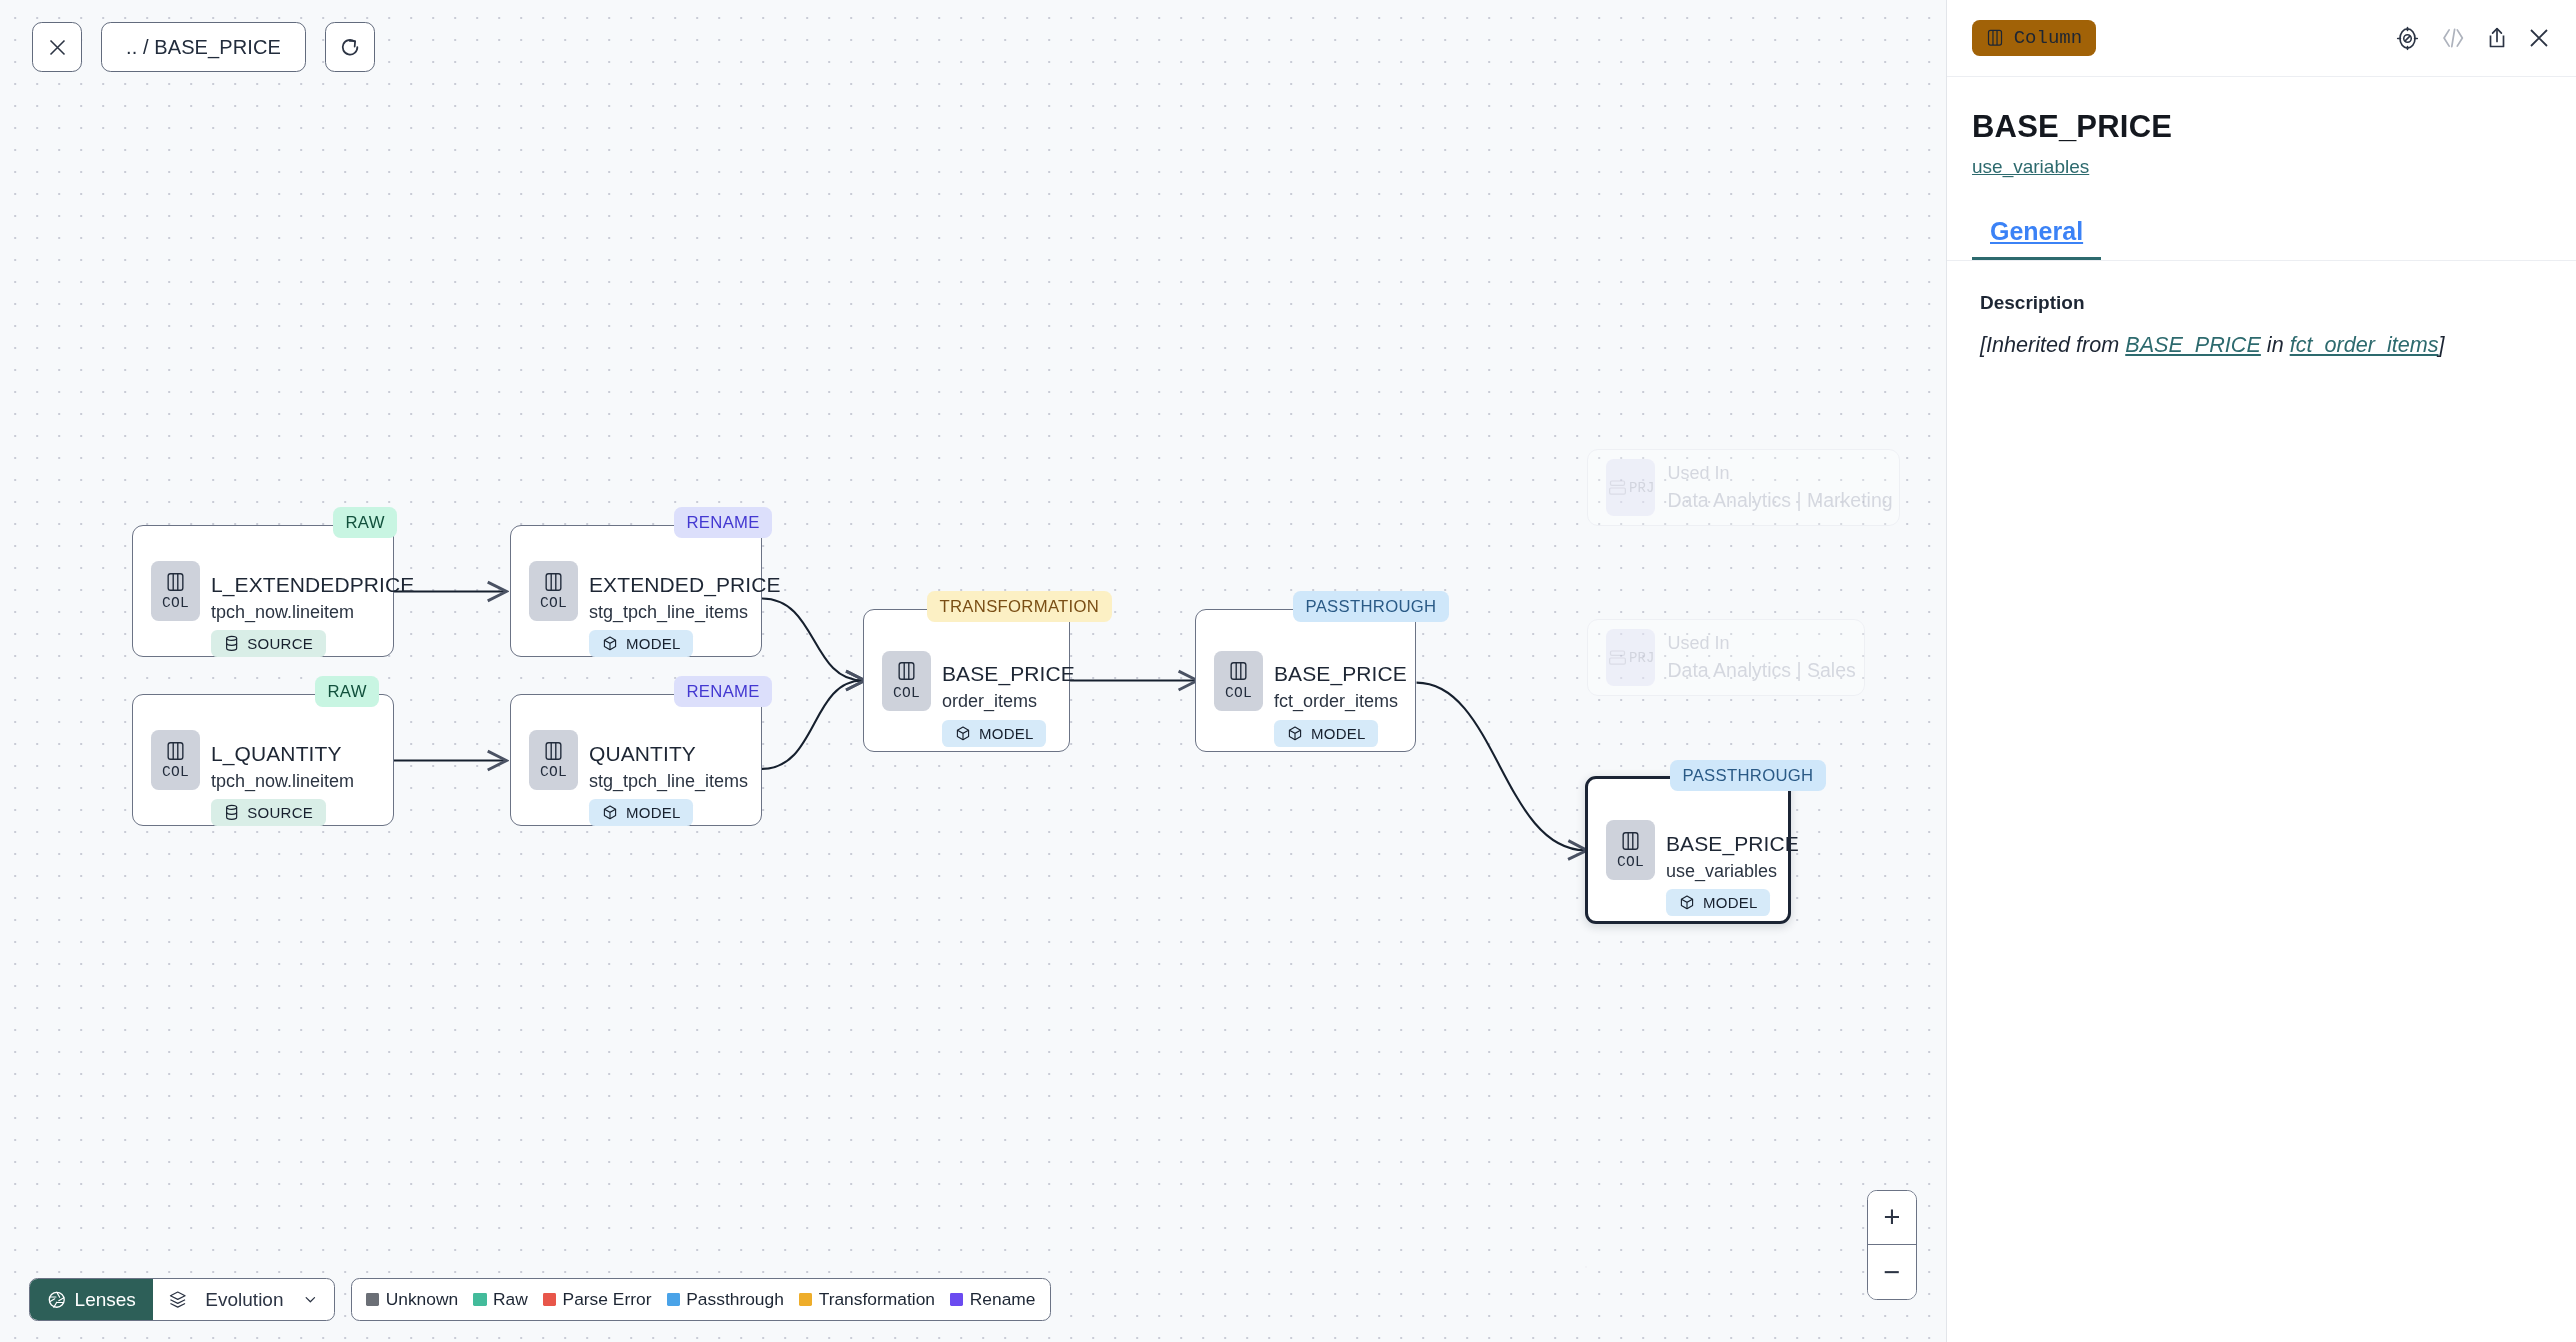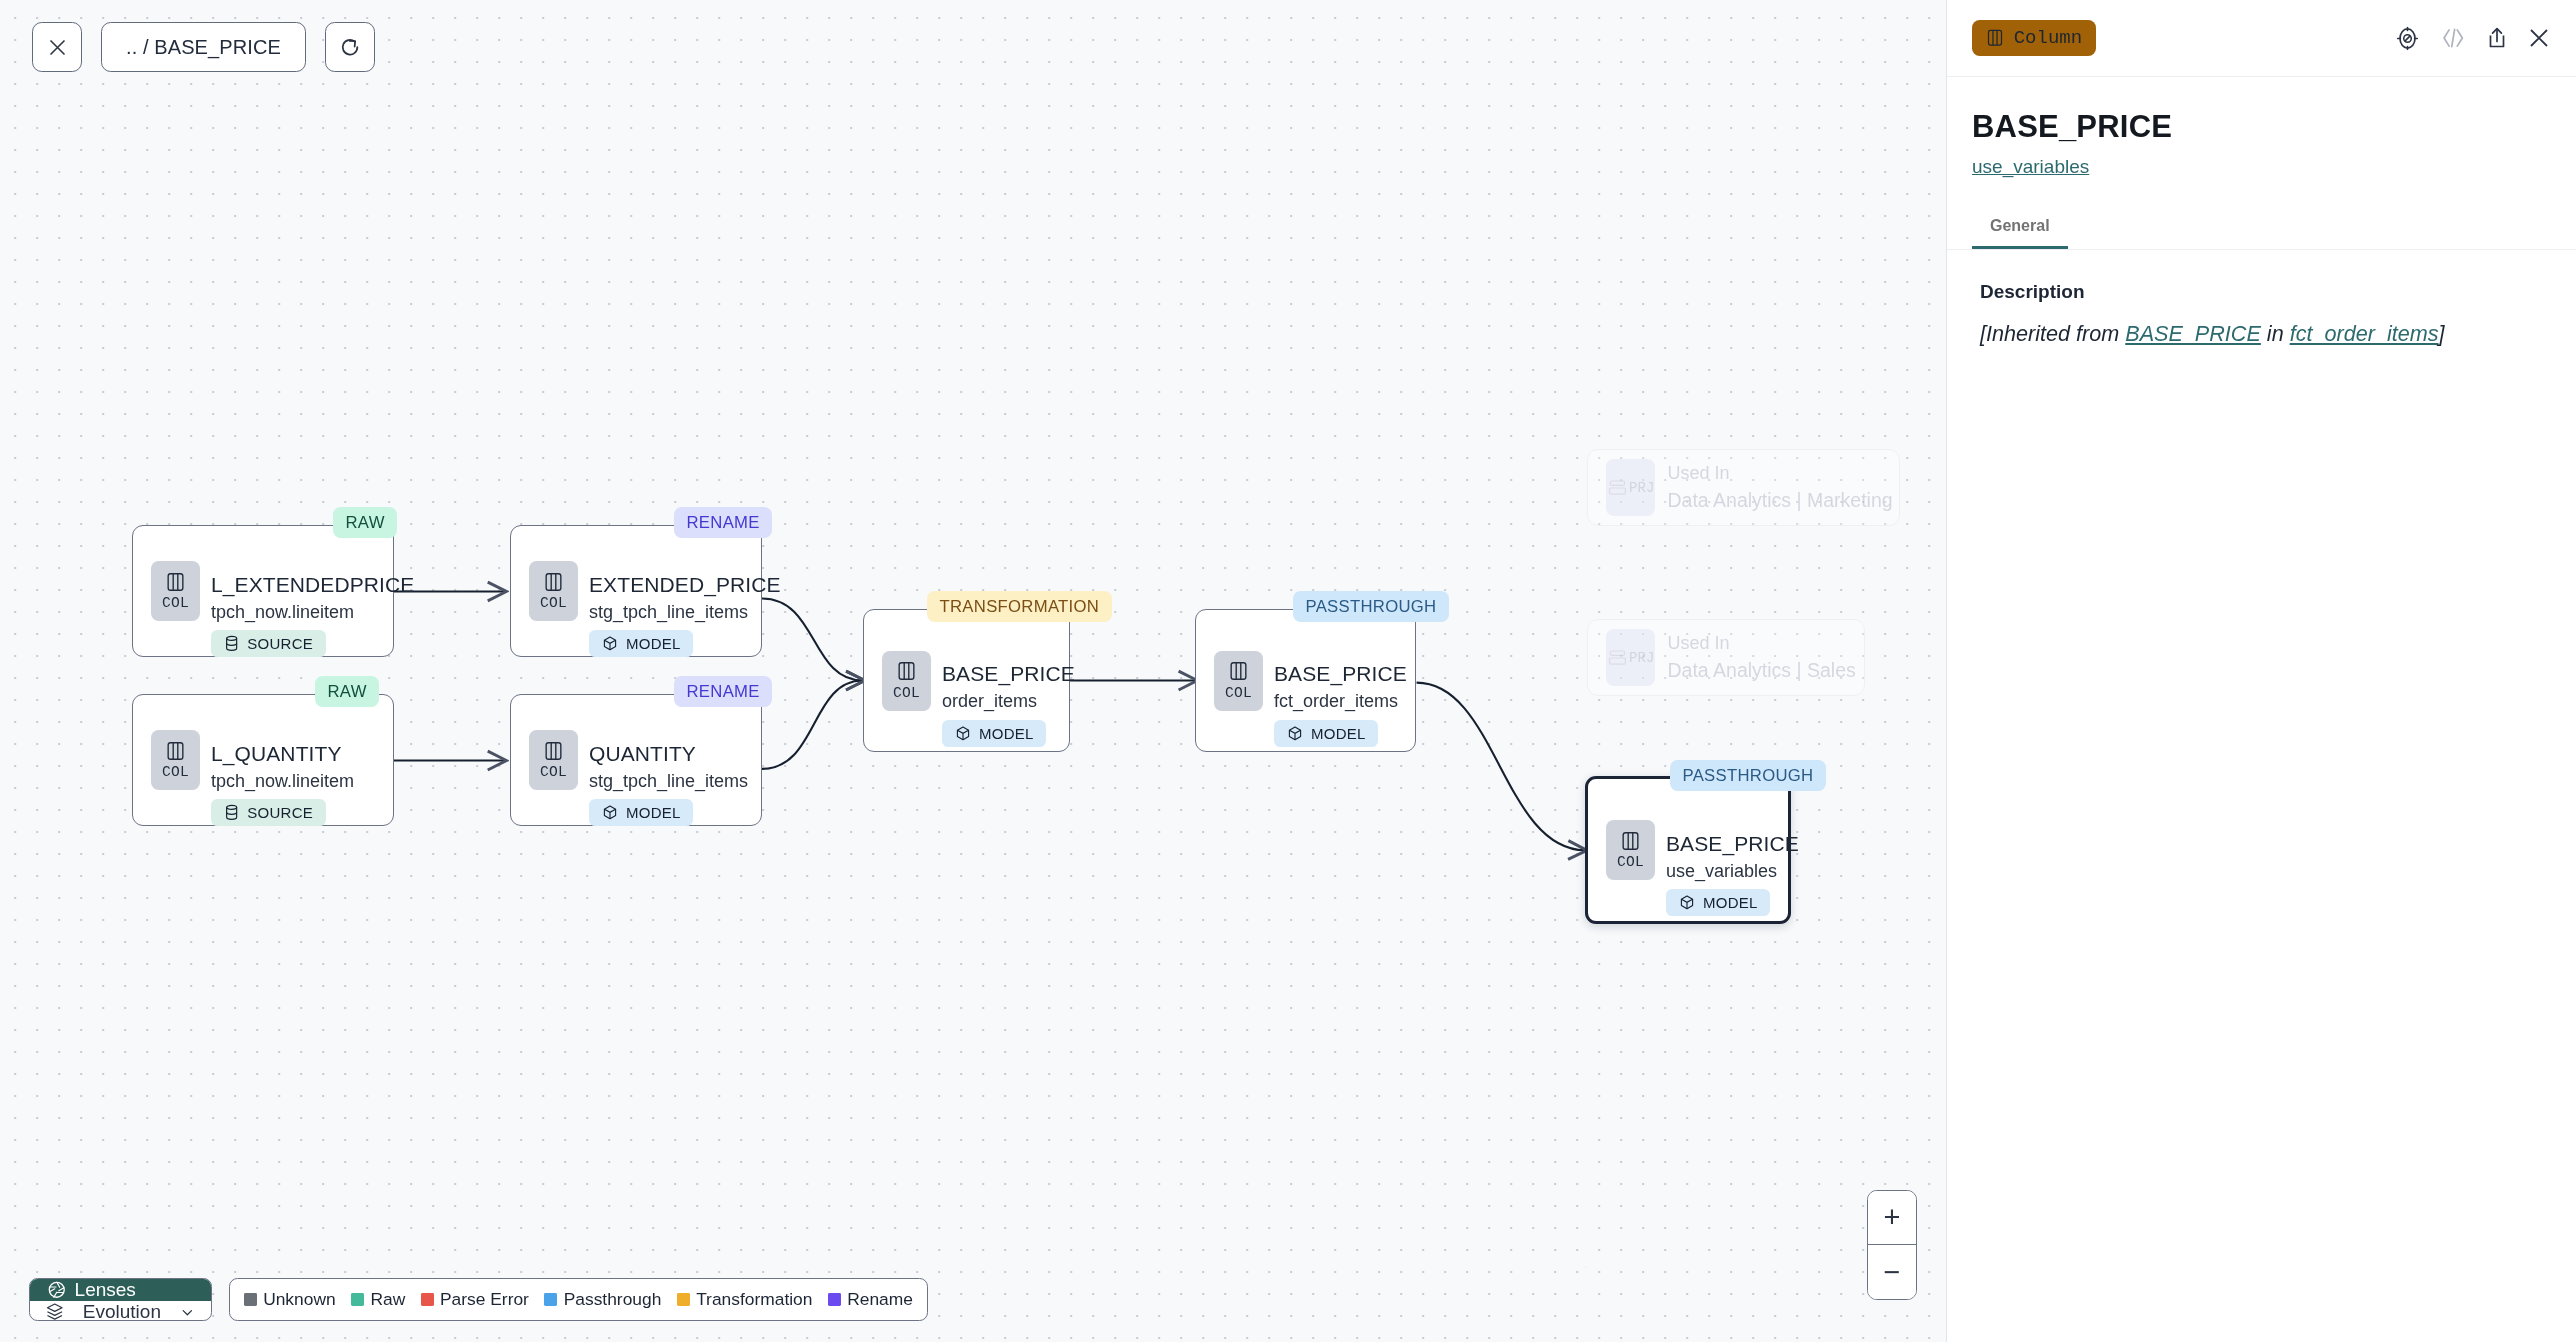--- a/index.html
+++ b/index.html
@@ -81,21 +81,21 @@
   .ghost .g-icon .tag { font-size: 14px; color: #b4b8c8; font-family: "Liberation Mono", monospace; }
   .ghost .g-body { display: flex; flex-direction: column; gap: 5.6px; }
   .ghost .g-top { font-size: 18px; color: #b9bdc9; }
   .ghost .g-bot { font-size: 19.5px; color: #b9bdc9; white-space: nowrap; }
 
   svg.edges { position: absolute; left: 0; top: 0; width: 1946px; height: 1343px; z-index: 5; pointer-events: none; }
 
   
   #bottom-bar { position: absolute; left: 29px; bottom: 22px; display: flex; align-items: center; gap: 16.7px; z-index: 40; }
   #lens-group { display: flex; align-items: stretch; height: 43px; border-radius: 8.4px; overflow: hidden;
-                border: 1.1px solid #6b7385; background: #fff; flex-direction: column; }
+                border: 1.1px solid #6b7385; background: #fff; }
   #lenses-btn { background: #2d5f58; color: #fff; display: flex; align-items: center; gap: 8.4px;
                 padding: 0 16.7px; font-size: 19px; cursor: pointer; }
   #evolution-btn { display: flex; align-items: center; gap: 18px; padding: 0 15.3px; font-size: 19px; color: #2c3444; cursor: pointer; }
   #legend { display: flex; align-items: center; gap: 15.3px; height: 43px; padding: 0 14px;
             background: #fff; border: 1.1px solid #6b7385; border-radius: 8.4px; }
   .leg { display: flex; align-items: center; gap: 6.3px; font-size: 17.4px; color: #1d2634; white-space: nowrap; }
   .swatch { width: 13.2px; height: 13.2px; border-radius: 1.4px; flex: none; }
 
   
   #zoom-ctl { position: absolute; right: 29px; bottom: 43px; width: 50px;
@@ -112,22 +112,22 @@
                 padding: 0 25px 0 25px; border-bottom: 1.1px solid #eceef2; }
   #type-chip { display: inline-flex; align-items: center; gap: 9.7px; background: #a16207;
                border-radius: 7.7px; padding: 7px 14px; font-size: 19px; color: #1d2634;
                font-family: "Liberation Mono", monospace; }
   #head-icons { display: flex; align-items: center; gap: 19.5px; }
   .hicon { cursor: pointer; display: flex; align-items: center; }
   #panel-title { font-size: 31px; font-weight: bold; color: #14181f; margin: 32px 0 0 25px; letter-spacing: 0.2px; }
   #panel-link { display: inline-block; margin: 11px 0 0 25px; font-size: 19px; color: #2d6a6e;
                 text-decoration: underline; cursor: pointer; }
   #tabs { margin-top: 39px; border-bottom: 1.1px solid #eceef2; padding-left: 25px; display: flex; }
-  .tab { font-size: 16px; color: #737373; padding: 0 18px 11px 18px; border-bottom: 3.5px solid #2d6a6e;
-         cursor: pointer; font-weight: 600; }
+  .tab { font-size: 25px; color: #3b82f6; padding: 0 18px 11px 18px; border-bottom: 3.5px solid #2d6a6e;
+         cursor: pointer; font-weight: 600; text-decoration: underline; }
   #panel-body { padding: 31px 25px 0 33px; }
   #desc-label { font-size: 19px; font-weight: bold; color: #1d2634; }
   #desc-text { font-size: 21.6px; font-style: italic; color: #1d2634; line-height: 1.45; margin-top: 24px; }
   #desc-inherit { font-size: 21.6px; font-style: italic; color: #1d2634; margin-top: 18px; }
   #desc-inherit a { color: #2d6a6e; text-decoration: underline; cursor: pointer; }
 </style>
 </head>
 <body>
 
 <div id="app">

